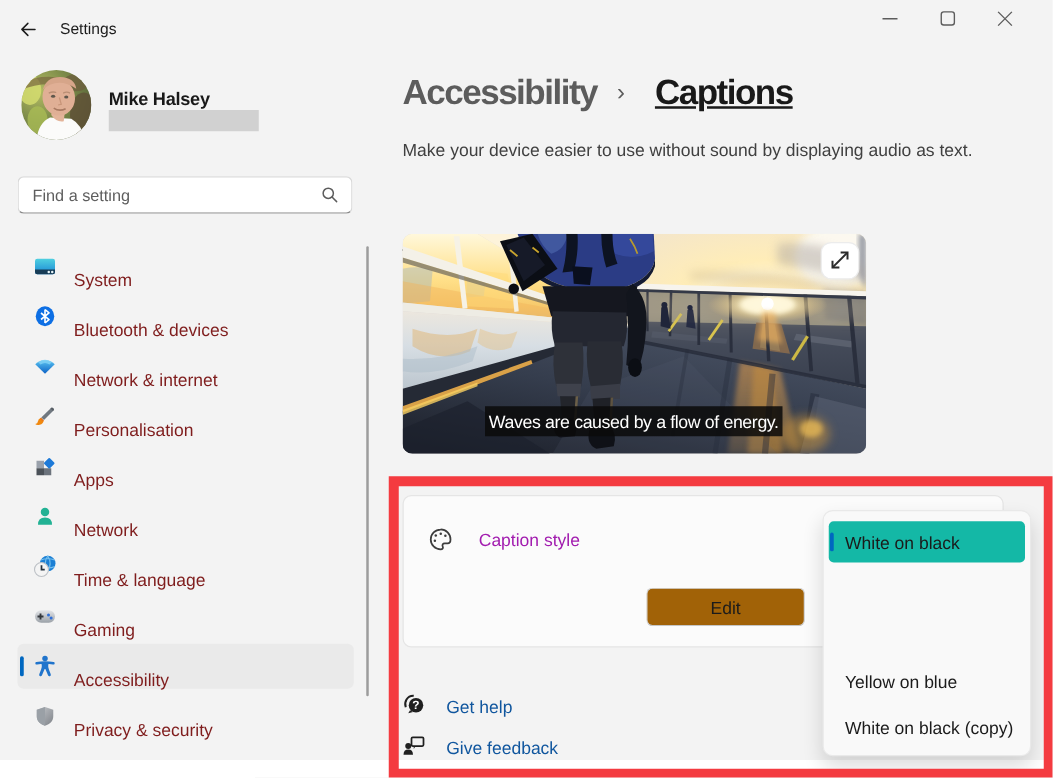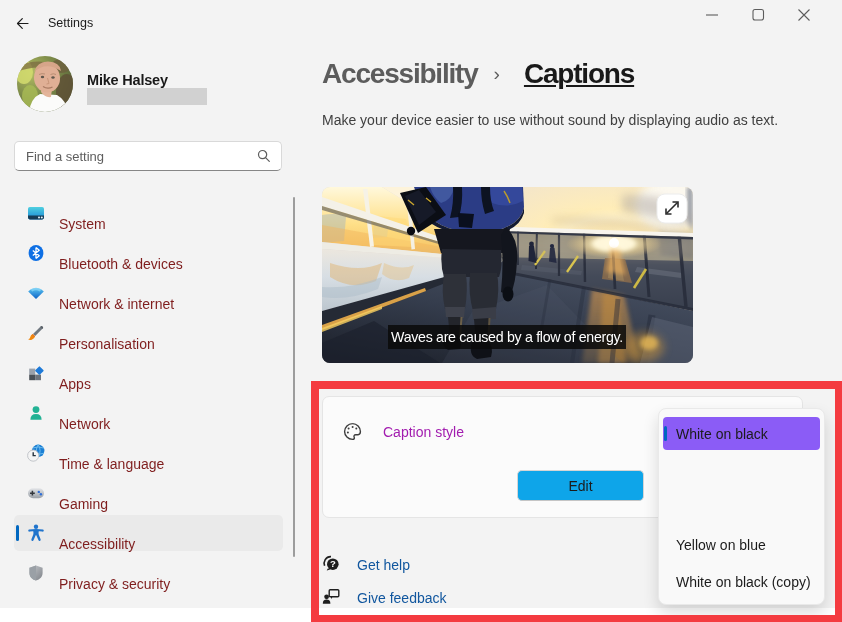--- a/index.html
+++ b/index.html
@@ -26,29 +26,29 @@
   
   #crumb{left:322px;top:58px;font-size:28px;font-weight:bold;color:#5c5c5c;letter-spacing:-1.2px;}
   #crumb .sep{font-size:19px;color:#5c5c5c;font-weight:normal;padding:0 24px 0 16px;position:relative;top:-3px;letter-spacing:0;}
   #crumb .cur{color:#191919;text-decoration:underline;}
   #subtitle{left:322px;top:112px;font-size:14px;color:#404040;}
   #tpLbl{left:322px;top:164px;font-size:14px;font-weight:bold;color:#1a1a1a;margin-top:32px;}
   #photo{left:322px;top:187px;width:371px;height:176px;border-radius:8px;overflow:hidden;}
   
   #card{left:322px;top:396px;width:479px;height:120px;background:#fbfbfb;border:1px solid #e5e5e5;border-radius:7px;}
   #capLbl{left:383px;top:424px;font-size:14px;color:#a21caf;}
-  #editBtn{left:517px;top:470px;width:125px;height:29px;background:#0ea5e9;border:1px solid #d5d5d5;
+  #editBtn{left:517px;top:470px;width:125px;height:29px;background:#a16207;border:1px solid #d5d5d5;
            border-bottom-color:#c5c5c5;border-radius:5px;font-size:14px;color:#1b1b1b;
            display:flex;align-items:center;justify-content:center;}
   
   #dd{left:658px;top:408px;width:165px;height:195px;background:#f9f9f9;border:1px solid #e9e9e9;
       border-radius:8px;box-shadow:0 8px 16px rgba(0,0,0,0.14);}
   .dditem{position:absolute;left:4px;width:157px;height:33px;border-radius:4px;display:flex;align-items:center;}
   .dditem span{margin-left:13px;font-size:14px;color:#1b1b1b;white-space:nowrap;}
-  .ddsel{background:#8b5cf6;}
+  .ddsel{background:#14b8a6;}
   .ddpill{position:absolute;left:1px;top:9px;width:3px;height:15px;border-radius:2px;background:#0067c0;}
   
   .lnk{font-size:14px;color:#10569e;}
   #redbox{left:311px;top:381px;width:516px;height:226px;border:8px solid #f43b40;z-index:50;}
 </style>
 </head>
 <body>
 <div id="win" class="abs"></div>
 
 <svg class="abs" style="left:16px;top:17px" width="13" height="13" viewBox="0 0 13 13">

